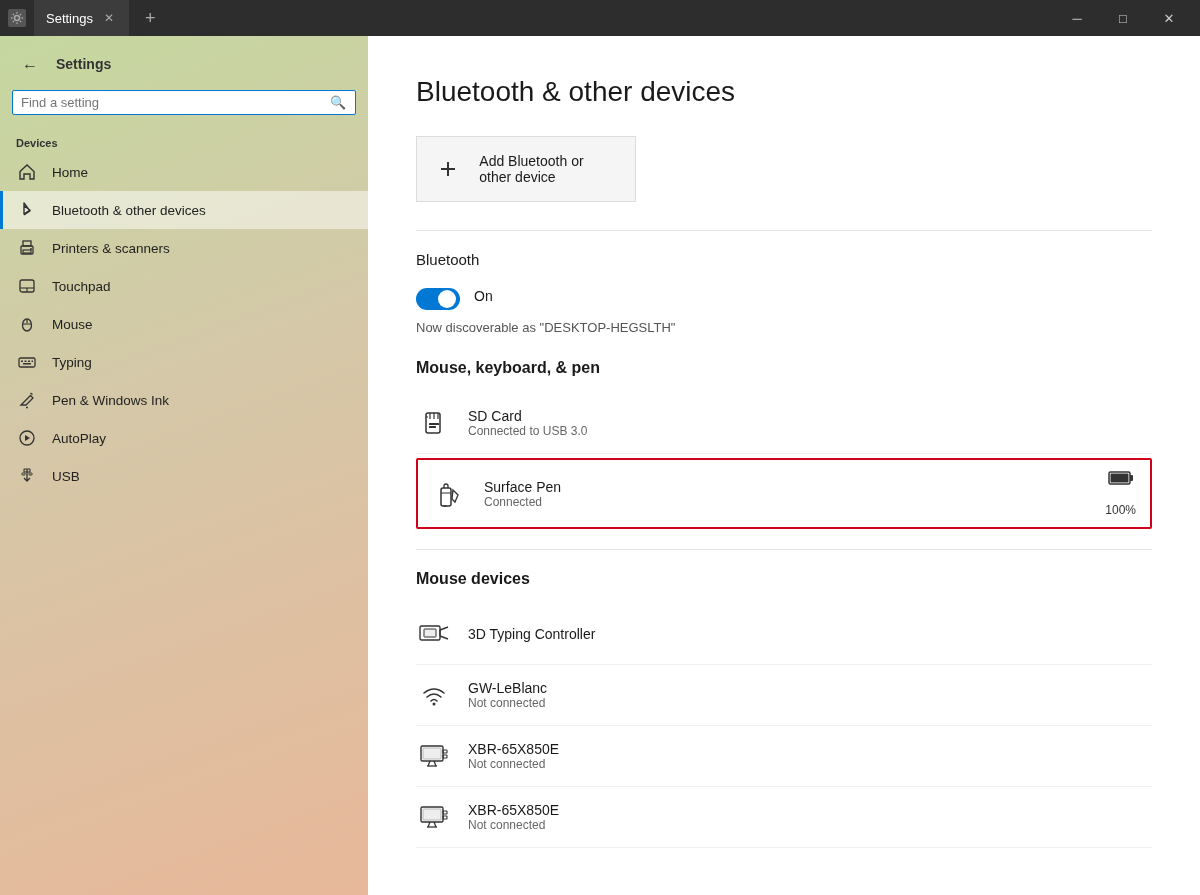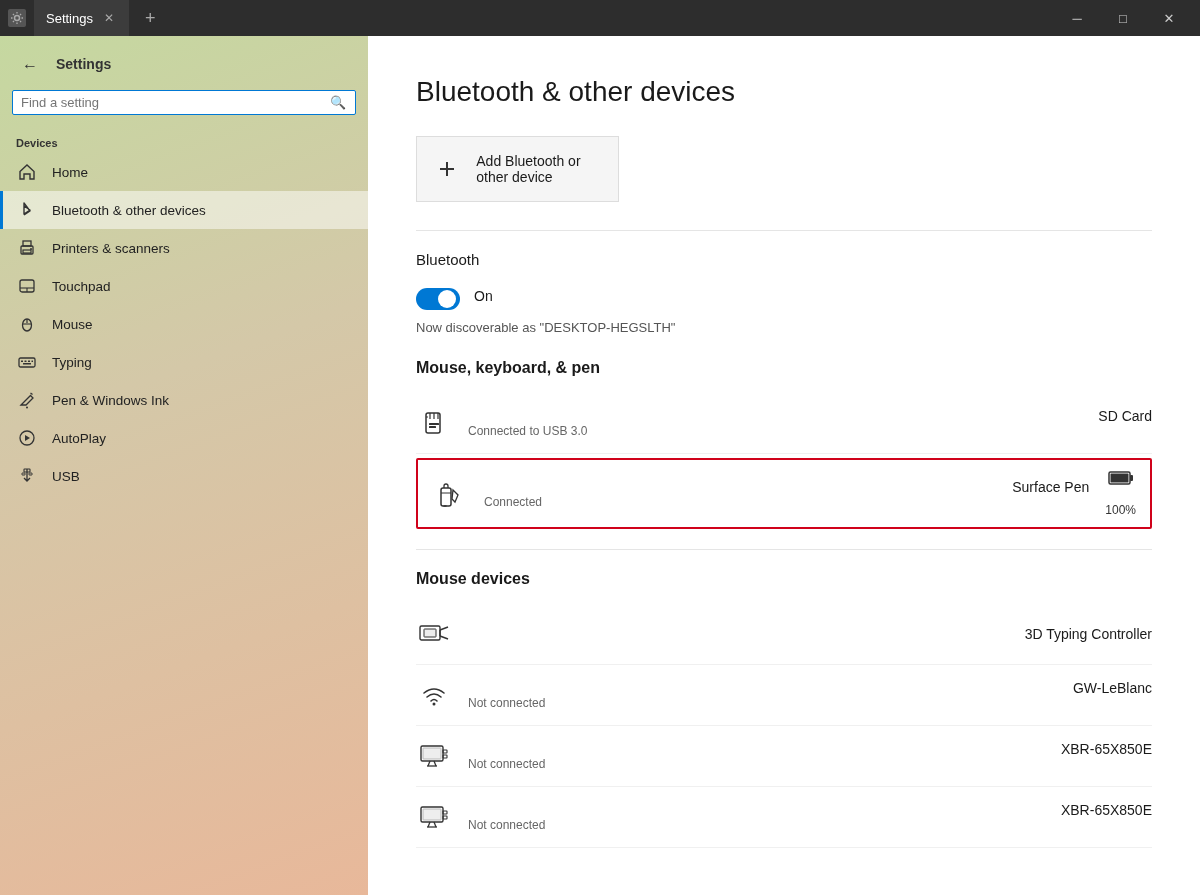--- a/index.html
+++ b/index.html
@@ -121,21 +121,21 @@
       overflow-y: auto;
       padding: 40px 48px;
     }
     .page-title {
       font-size: 28px; font-weight: 300; color: #1a1a1a; margin-bottom: 28px;
     }
 
     
     .add-device-btn {
       display: flex; align-items: center; gap: 16px;
-      width: 203px; padding: 12px 16px;
+      width: 220px; padding: 12px 16px;
       border: 1px solid #ddd; background: #f5f5f5;
       cursor: pointer; margin-bottom: 28px;
     }
     .add-icon-box {
       width: 40px; height: 40px;
       background: #f5f5f5;
       display: flex; align-items: center; justify-content: center;
       font-size: 22px; color: #333;
     }
     .add-device-label { font-size: 14px; color: #1a1a1a; }
@@ -168,21 +168,21 @@
     .subsection-title { font-size: 16px; font-weight: 700; color: #1a1a1a; margin-bottom: 16px; margin-top: 8px; }
 
     
     .device-item {
       display: flex; align-items: center; gap: 16px;
       padding: 12px 0;
       border-bottom: 1px solid #f0f0f0;
     }
     .device-item-icon { width: 36px; height: 36px; display: flex; align-items: center; justify-content: center; flex-shrink: 0; }
     .device-info { flex: 1; }
-    .device-name { font-size: 14px; color: #1a1a1a; text-align: right; }
+    .device-name { font-size: 14px; color: #1a1a1a; }
     .device-status { font-size: 12px; color: #666; }
     .device-battery { display: flex; flex-direction: column; align-items: center; gap: 12px; }
     .battery-icon { font-size: 18px; color: #333; }
     .battery-pct { font-size: 12px; color: #333; }
 
     
     .device-item.highlighted {
       border: 2.5px solid #d0021b;
       padding: 10px 12px;
       margin: 0 -12px;

